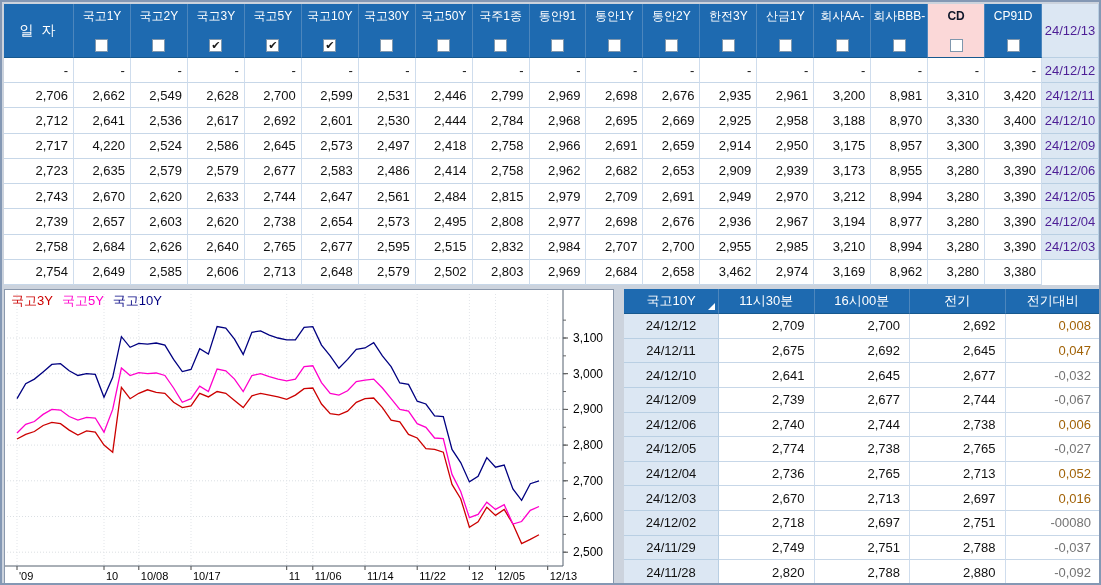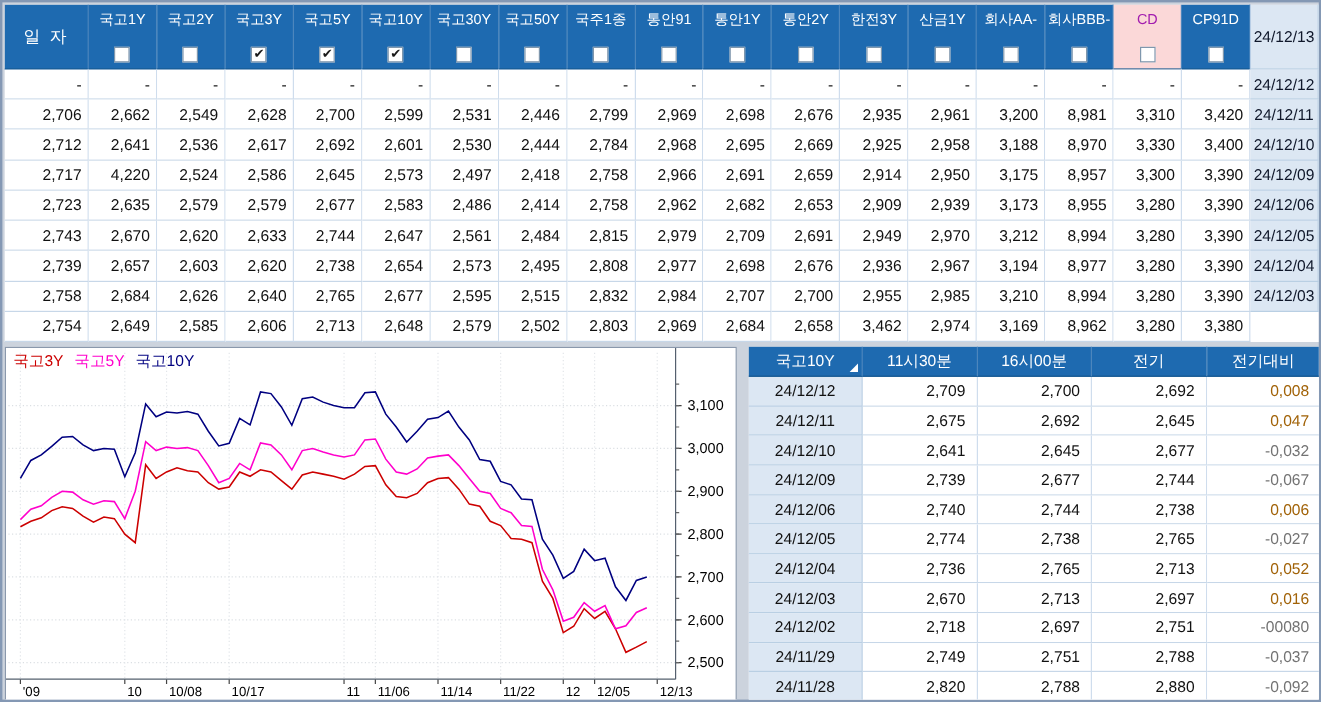--- a/index.html
+++ b/index.html
@@ -7,25 +7,25 @@
   #app{position:relative;width:1101px;height:585px;background:#ccd3dd;border:2px solid #8498b4;box-sizing:border-box;overflow:hidden;}
 
   
   #main-table{position:absolute;left:2px;top:2px;width:1095px;height:281px;display:grid;
     grid-template-columns:70px repeat(18,1fr);grid-template-rows:54px repeat(9,1fr);
     background:#fff;font-size:13px;}
   .h-cell{background:#1e6ab0;color:#fff;border-right:1px solid #4c86bd;border-bottom:1px solid #17598f;
     display:flex;flex-direction:column;align-items:center;justify-content:space-between;padding:6px 0 5px 0;box-sizing:border-box;}
   .h-cell.date{justify-content:center;font-size:14px;letter-spacing:2px;}
   .h-label{font-size:12px;white-space:nowrap;line-height:13px;text-align:center;}
-  .h-cell.hl{background:#fbd8d8;color:#a21caf;}
+  .h-cell.hl{background:#fbd8d8;color:#0f172a;font-weight:bold;}
   .cbx{width:13px;height:13px;background:#fff;border:1px solid #7f97ad;box-sizing:border-box;
     display:flex;align-items:center;justify-content:center;font-size:11px;line-height:11px;color:#1a1a1a;cursor:pointer;}
   .d-cell{background:#dce7f3;border-right:1px solid #b9cfe3;border-bottom:1px solid #b9cfe3;
-    display:flex;align-items:center;justify-content:center;color:#0f172a;}
+    display:flex;align-items:center;justify-content:center;color:#4c1d95;}
   .v-cell{background:#fff;border-right:1px solid #cfdded;border-bottom:1px solid #c7d7e8;
     display:flex;align-items:center;justify-content:flex-end;padding-right:5px;box-sizing:border-box;color:#111;}
 
   
   #chart-panel{position:absolute;left:2px;top:287px;width:610px;height:375px;background:#fff;
     border:1px solid #8a98ac;box-sizing:border-box;}
   #chart-legend{position:absolute;left:6px;top:2px;font-size:13px;z-index:2;}
   #chart-legend span{margin-right:9px;white-space:nowrap;}
   #chart-svg{position:absolute;left:0;top:0;}
 

